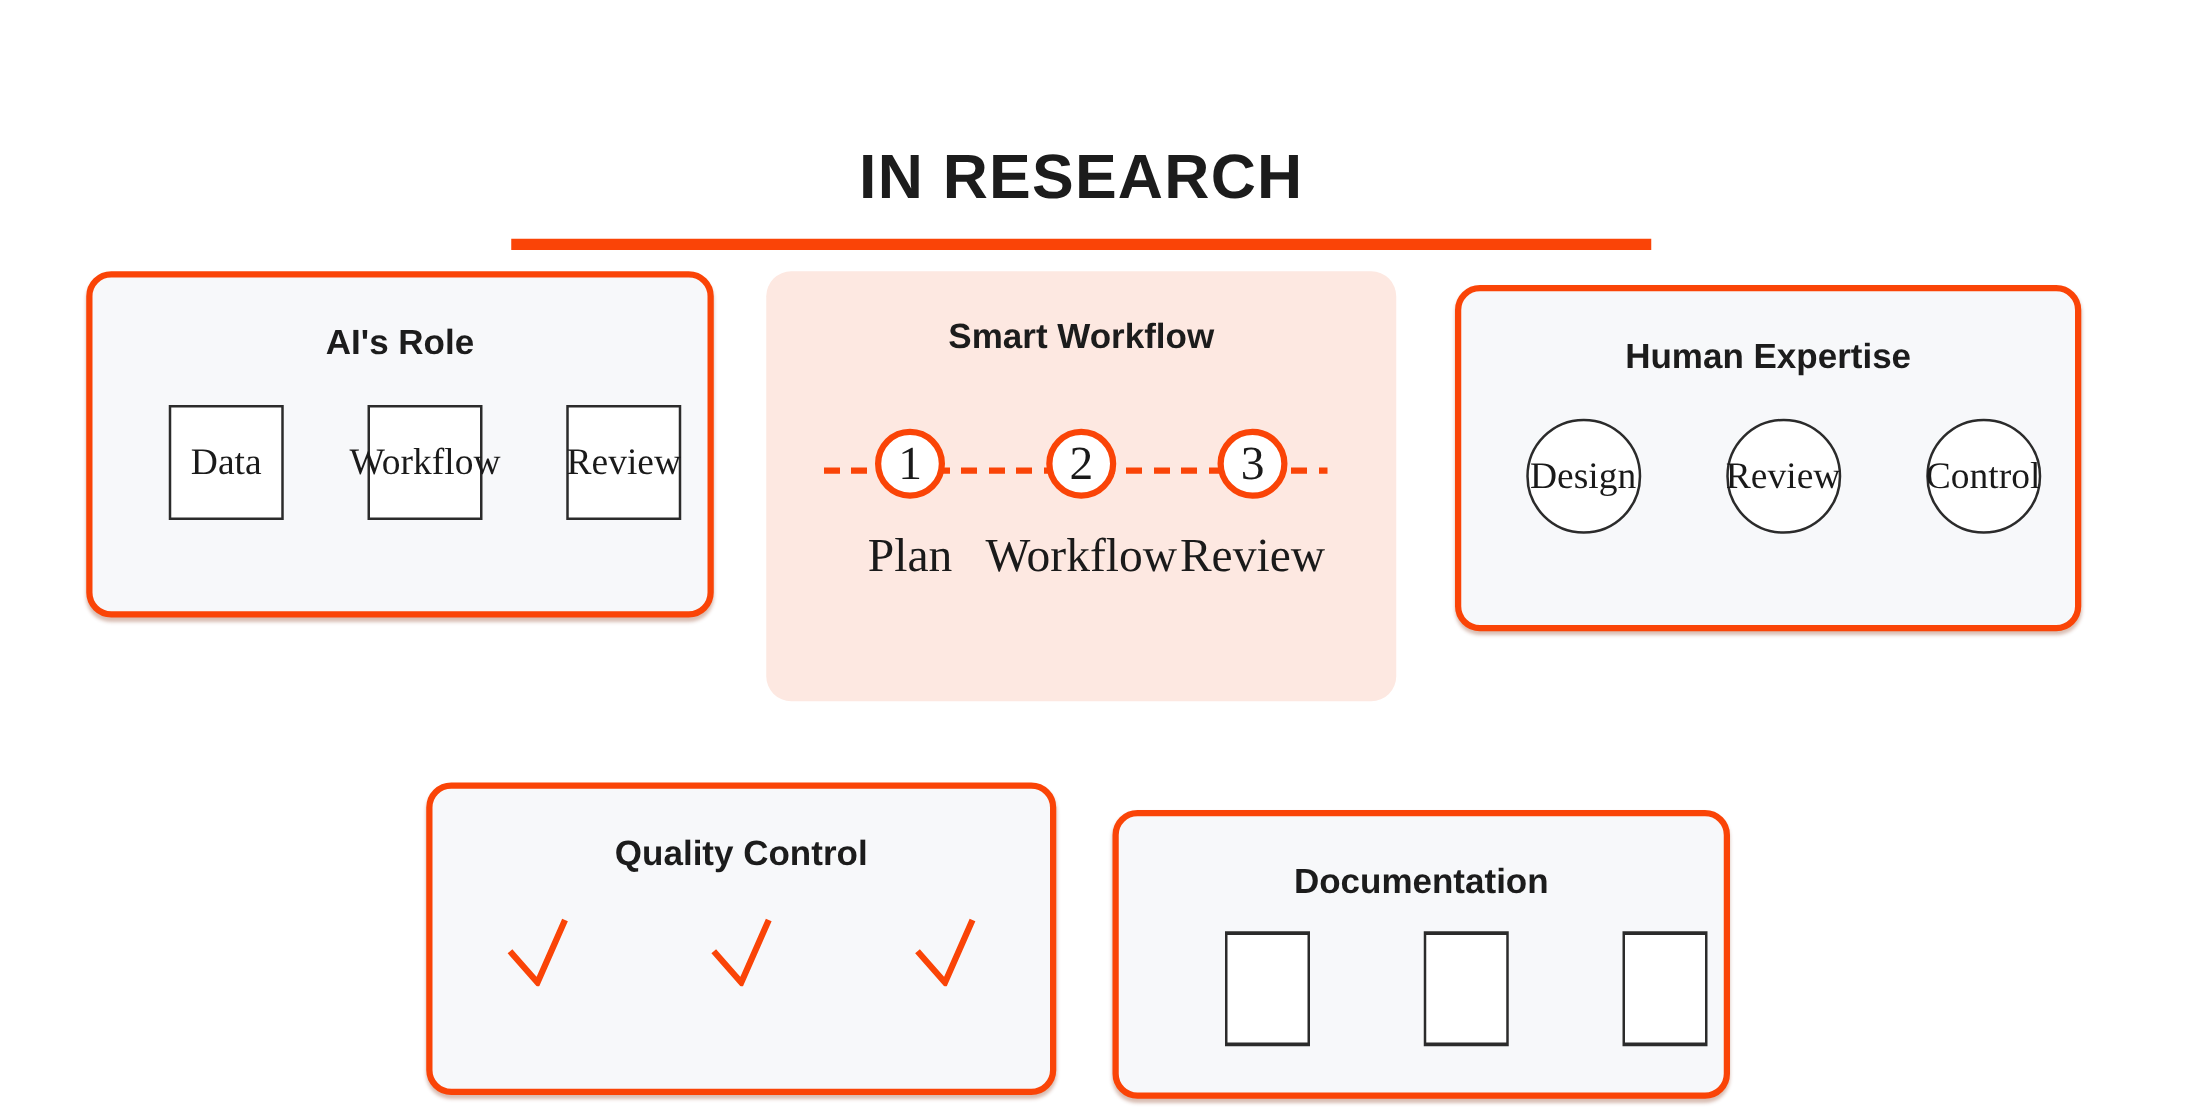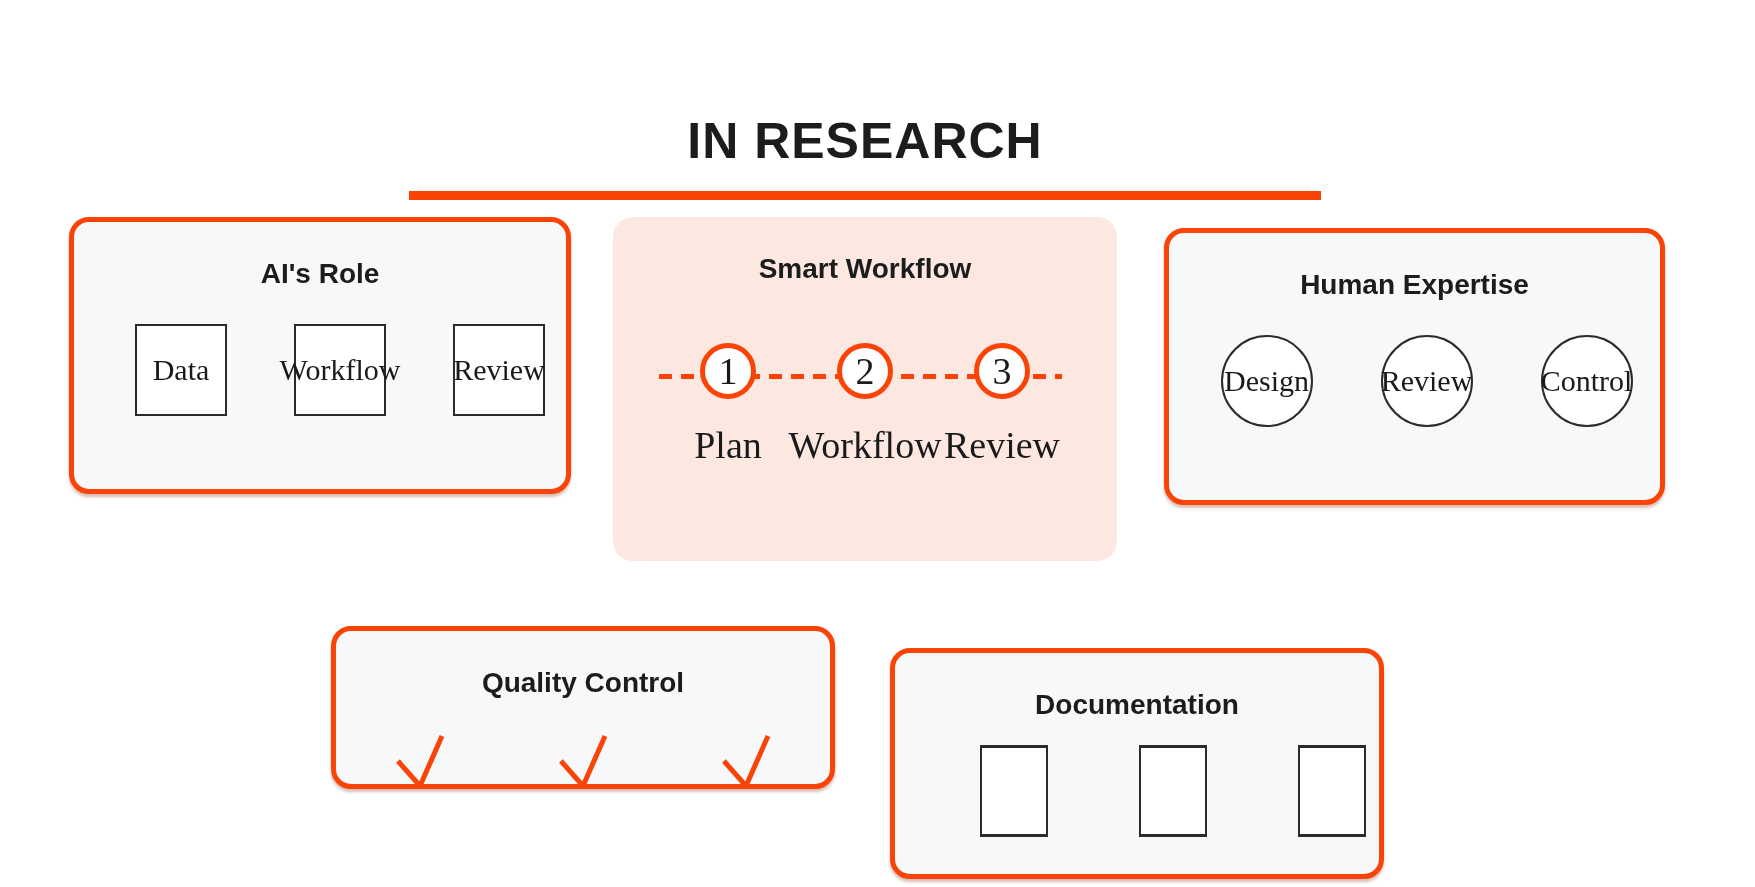--- a/index.html
+++ b/index.html
@@ -41,21 +41,21 @@
   .card.outlined{
     border:5px solid var(--accent);
     box-shadow:0 3px 3px rgba(125,35,0,0.30);
   }
   .card.peach{
     background:var(--peach);border:none;box-shadow:none;
   }
   #card-ai{left:69px;top:217px;width:502px;height:277px;}
   #card-sw{left:613px;top:217px;width:504px;height:344px;}
   #card-he{left:1164px;top:200px;width:501px;height:277px;margin-top:28px;}
-  #card-qc{left:331px;top:626px;width:504px;height:163px;}
+  #card-qc{left:341px;top:626px;width:504px;height:250px;}
   #card-doc{left:890px;top:648px;width:494px;height:231px;}
 
   .card h2{
     margin:38px 0 0 0;text-align:center;
     font-size:28px;font-weight:bold;line-height:1;color:var(--heading);
     white-space:nowrap;
   }
 
   
   .shape-row{display:flex;justify-content:center;align-items:center;}

